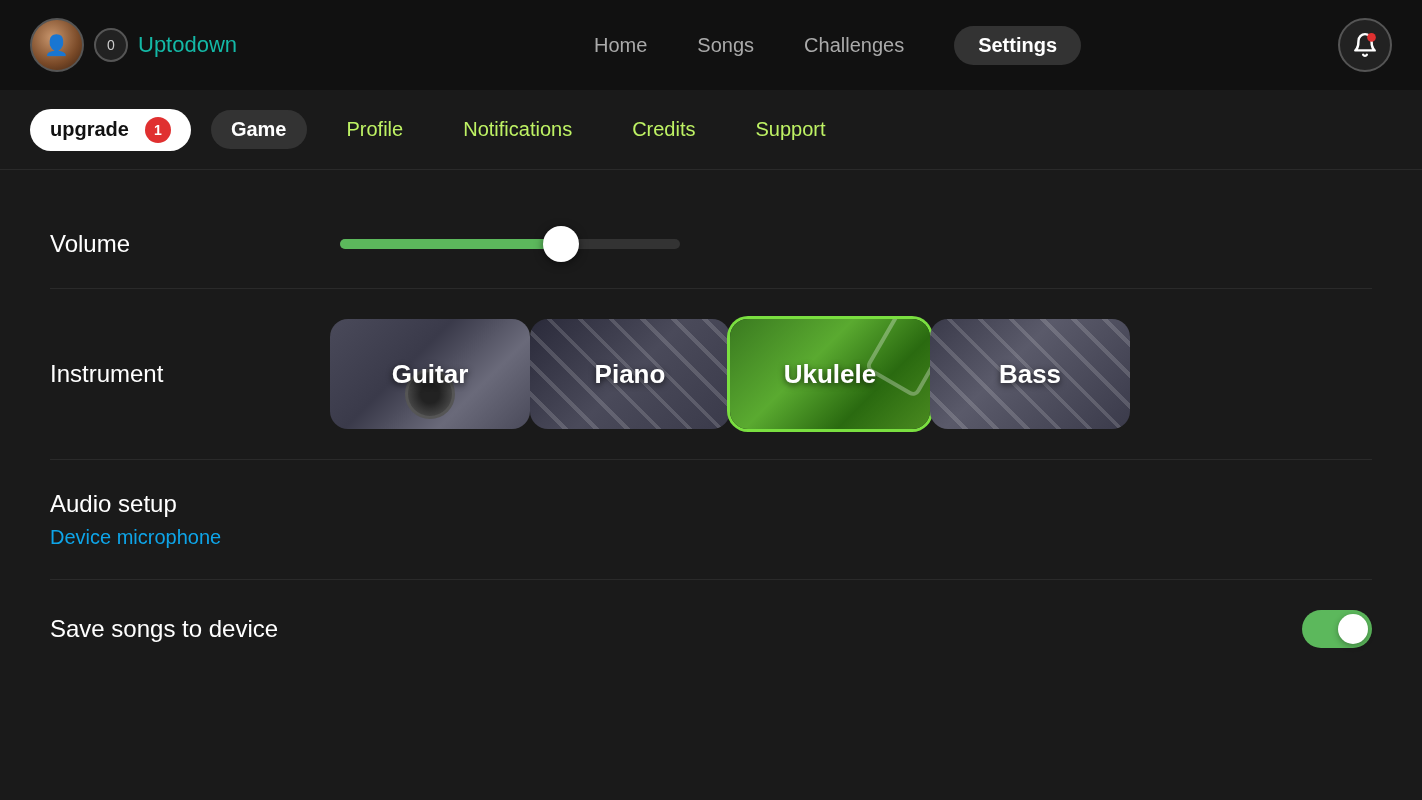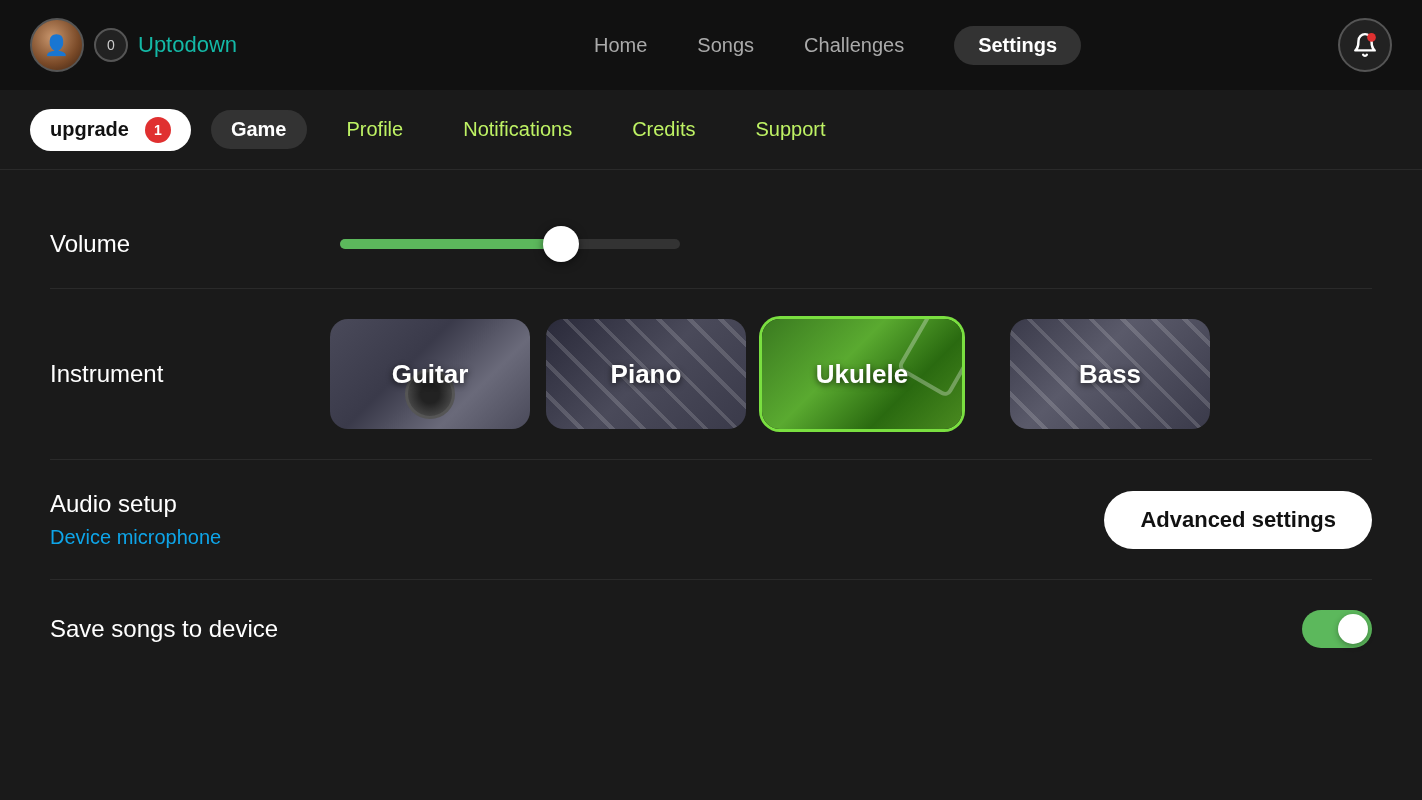--- a/index.html
+++ b/index.html
@@ -228,21 +228,20 @@
     
     .instrument-section {
       display: flex;
       align-items: center;
       padding: 30px 0;
       border-bottom: 1px solid #2a2a2a;
       gap: 0;
     }
     .instruments-row {
       display: flex;
-      gap: 16px;
     }
     .instrument-card {
       width: 200px;
       height: 110px;
       border-radius: 18px;
       overflow: hidden;
       position: relative;
       cursor: pointer;
       display: flex;
       align-items: center;
@@ -253,21 +252,20 @@
     }
     .instrument-card.piano {
       background: linear-gradient(135deg, #2a2a3a 0%, #4a4a5a 50%, #3a3a4a 100%);
     }
     .instrument-card.ukulele {
       background: linear-gradient(135deg, #3a7a20 0%, #5aaa30 40%, #2a6a10 70%, #4a8a20 100%);
       box-shadow: 0 0 0 3px #7adf40;
     }
     .instrument-card.bass {
       background: linear-gradient(135deg, #3a3a4a 0%, #5a5a6a 40%, #4a4a5a 70%, #3a3a4a 100%);
-      margin-left: 32px;
     }
     .instrument-label {
       font-size: 26px;
       font-weight: 700;
       color: #fff;
       text-shadow: 0 2px 6px rgba(0,0,0,0.7);
       position: relative;
       z-index: 2;
     }
     .guitar-icon {
@@ -458,21 +456,20 @@
       </div>
 
     </div>
   </div>
 
   <div class="audio-section">
     <div class="audio-info">
       <div class="audio-title">Audio setup</div>
       <div class="audio-subtitle">Device microphone</div>
     </div>
-    <button class="advanced-btn">Advanced settings</button>
   </div>
 
   <div class="save-section">
     <span class="save-label">Save songs to device</span>
     <div class="toggle">
       <div class="toggle-knob"></div>
     </div>
   </div>
 
 </div>

